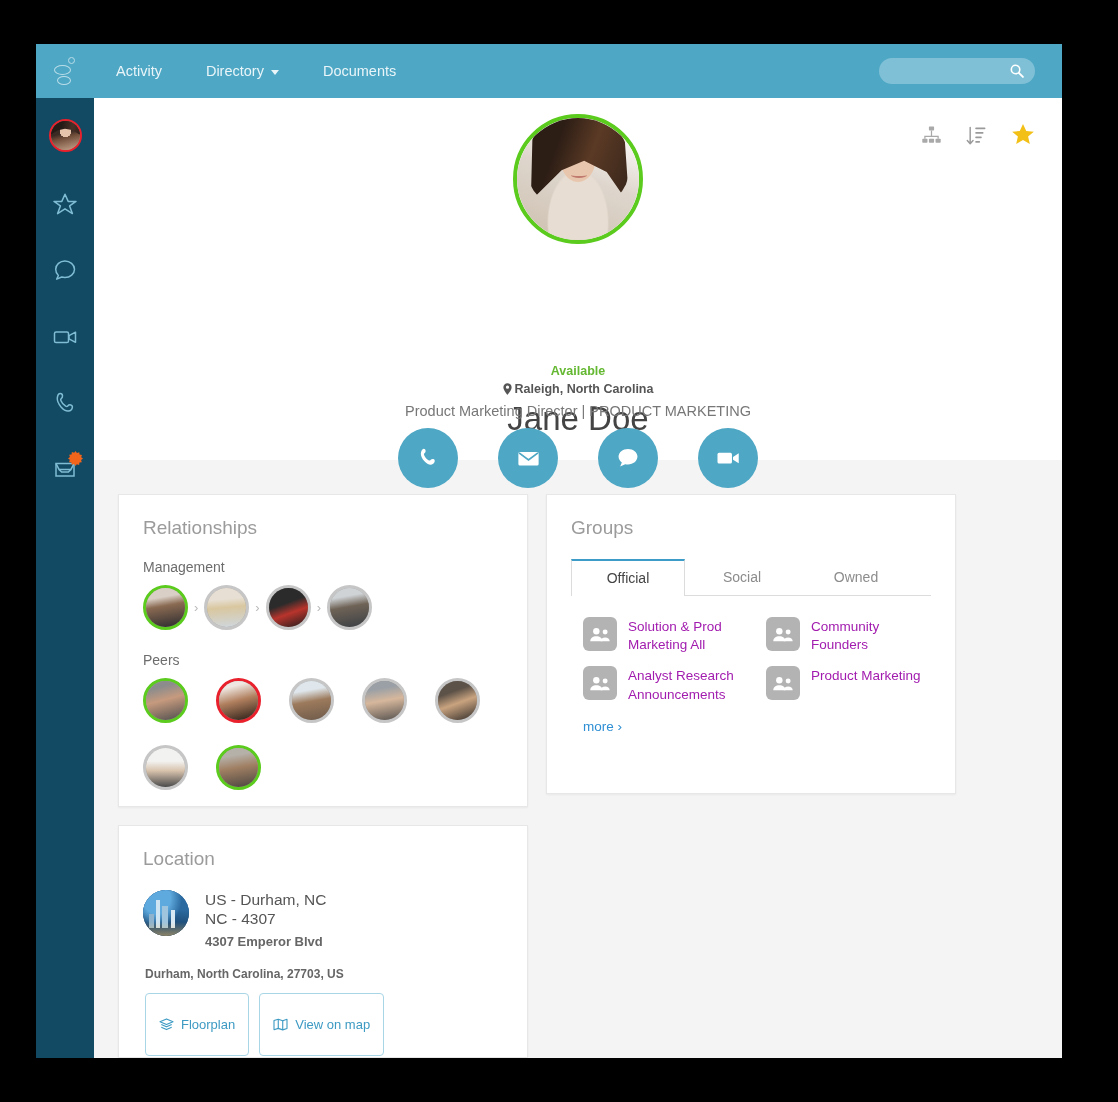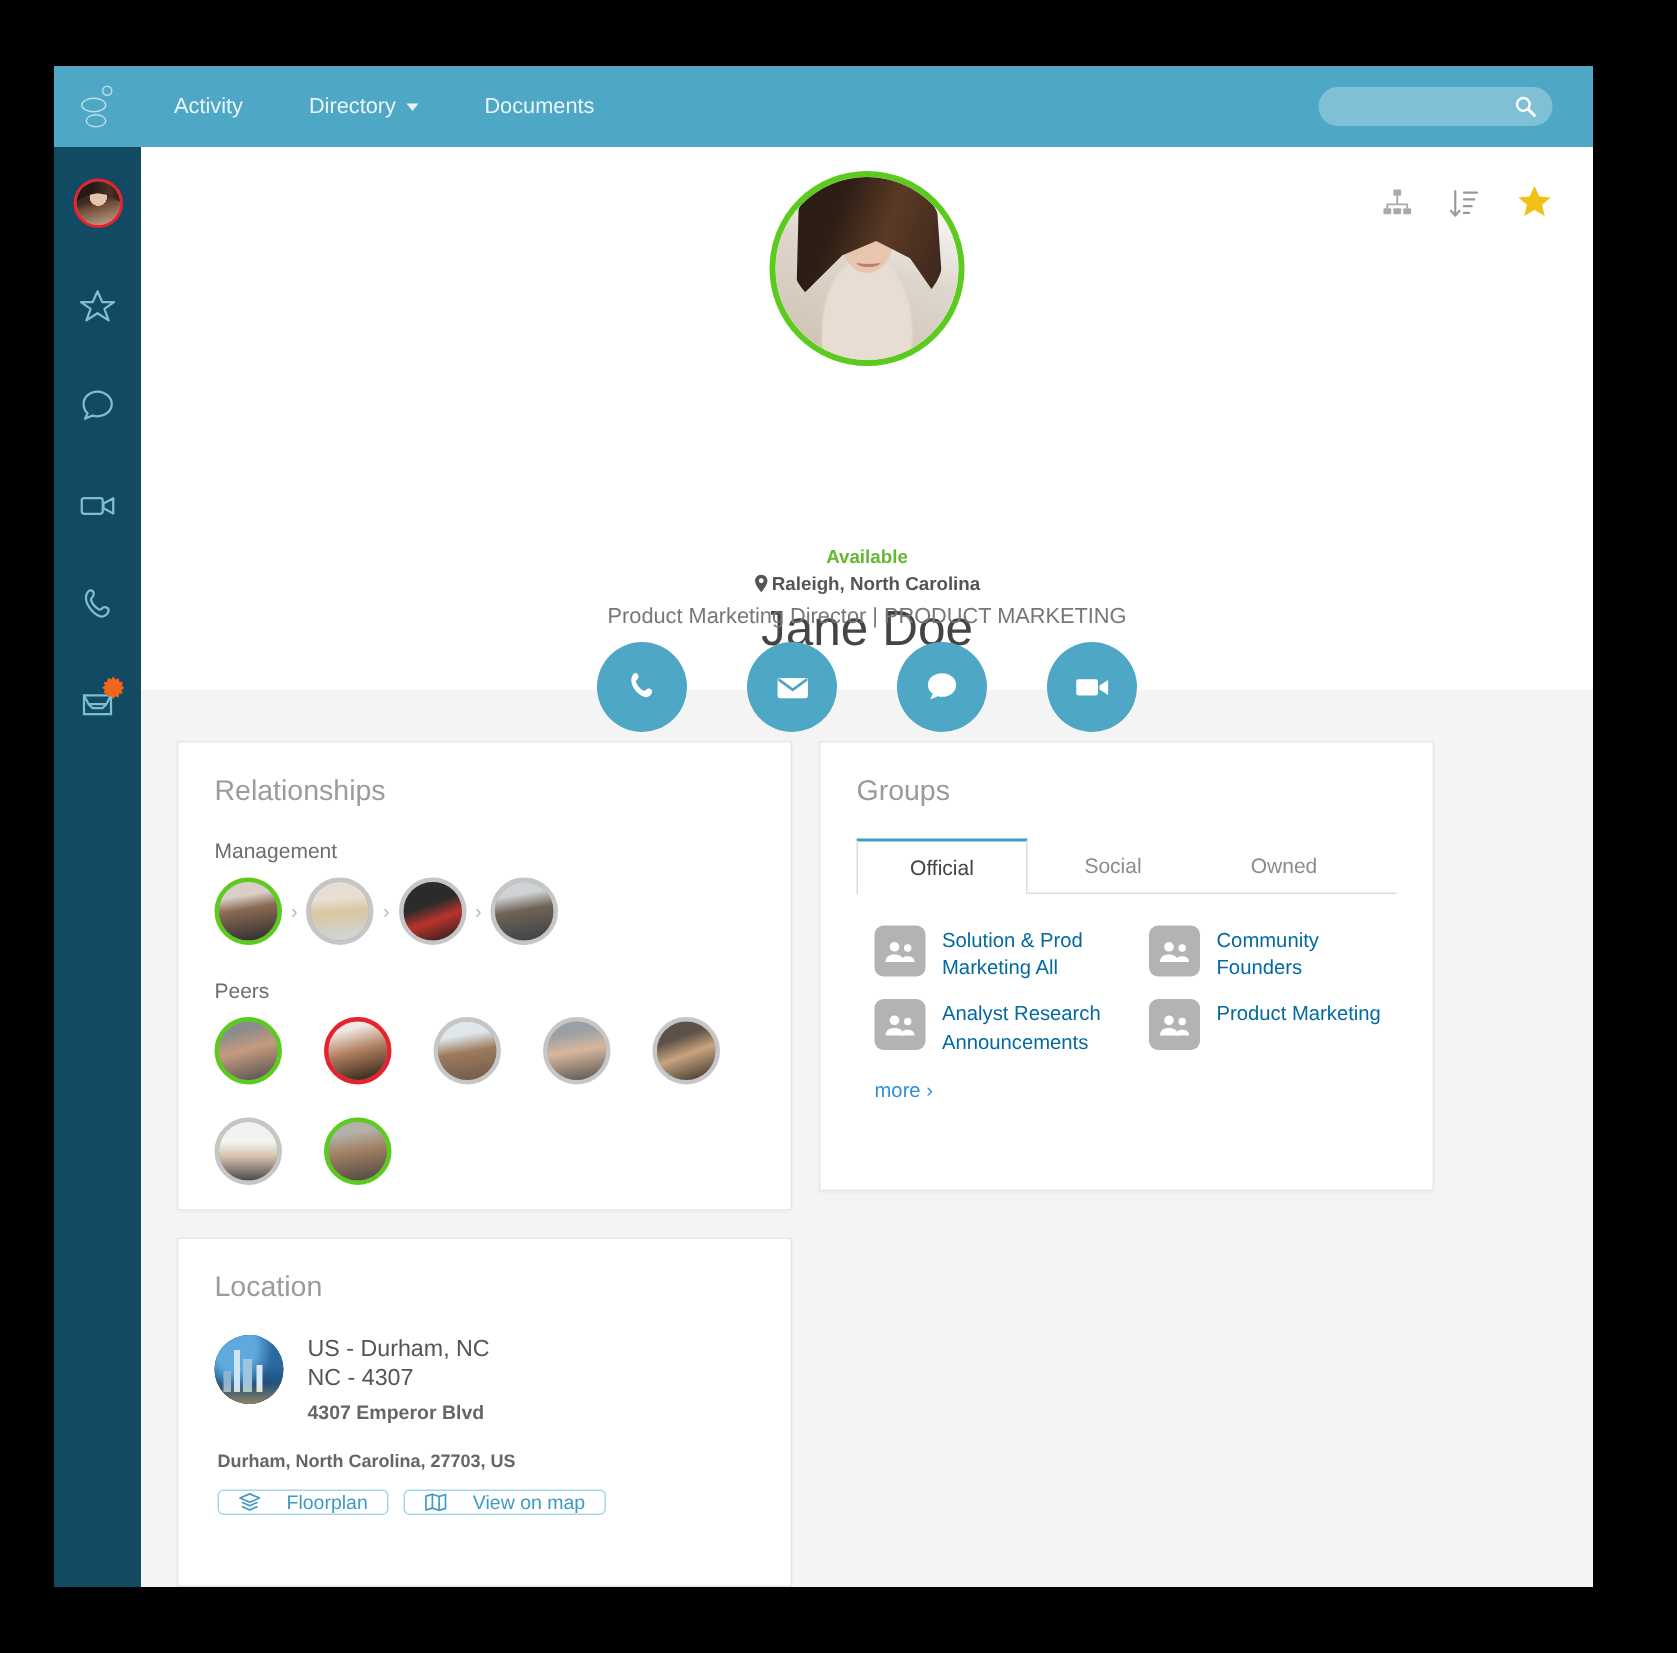--- a/index.html
+++ b/index.html
@@ -256,21 +256,21 @@
     display: grid; grid-template-columns: 1fr 1fr;
     gap: 6px 18px;
     margin-left: 12px;
   }
   .group-item { display: flex; align-items: flex-start; gap: 11px; padding: 3px 0; cursor: pointer; }
   .gicon {
     width: 34px; height: 34px; border-radius: 6px;
     background: #b3b3b3; flex: none;
     display: flex; align-items: center; justify-content: center;
   }
-  .gname { color: #0369a1; font-size: 13.5px; line-height: 1.35; padding-top: 1px; }
+  .gname { color: #a21caf; font-size: 13.5px; line-height: 1.35; padding-top: 1px; }
   .more-link {
     color: #2e8fd4; font-size: 13.5px; margin-top: 12px;
     margin-left: 12px; cursor: pointer; display: inline-block;
   }
 
   
   .loc-row { display: flex; gap: 16px; }
   .city-thumb {
     width: 46px; height: 46px; border-radius: 50%;
     flex: none; overflow: hidden; position: relative;
@@ -285,22 +285,22 @@
   .city-thumb .b4 { position: absolute; left: 14%; top: 52%; width: 10%; height: 30%; background: #8fb3cc; }
   .city-thumb .glow { position: absolute; left: 0; bottom: 0; width: 100%; height: 30%;
     background: linear-gradient(0deg, #f5c97a 0, transparent 100%); opacity: .55; }
   .loc-l1 { color: #555; font-size: 15.5px; line-height: 1.25; }
   .loc-l2 { color: #666; font-size: 13px; font-weight: bold; margin-top: 5px; }
   .loc-full { color: #666; font-size: 12px; font-weight: bold; margin: 18px 0 12px 2px; }
   .loc-btns { display: flex; gap: 10px; margin-left: 2px; }
   .obtn {
     border: 1px solid #a8d6e6; border-radius: 4px;
     background: #fff; color: #3d9ac3;
-    font-size: 13px; padding: 0 13px;
-    display: flex; align-items: center; gap: 17px;
+    font-size: 13px; padding: 23px 13px;
+    display: flex; align-items: center; gap: 7px;
     cursor: pointer;
     font-family: "Liberation Sans", sans-serif;
   }
 
   
   .ci-label { color: #555; font-size: 14.5px; margin-bottom: 2px; }
   .ci-row { display: flex; align-items: center; gap: 16px; margin-bottom: 22px; }
   .ci-value { color: #3e9cd6; font-size: 19px; }
   .pill {
     background: #a8a8a8; color: #fff;

